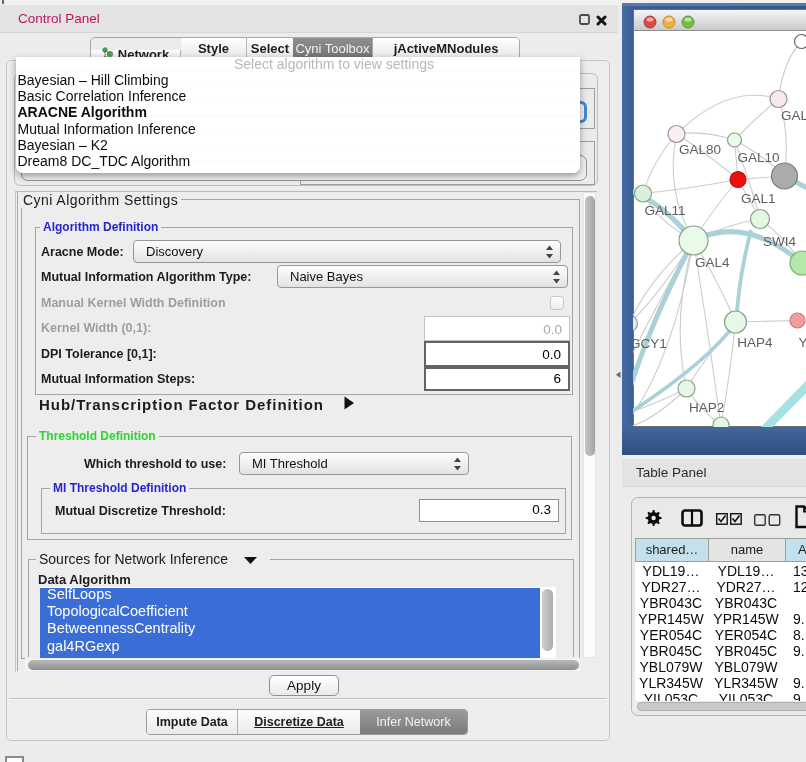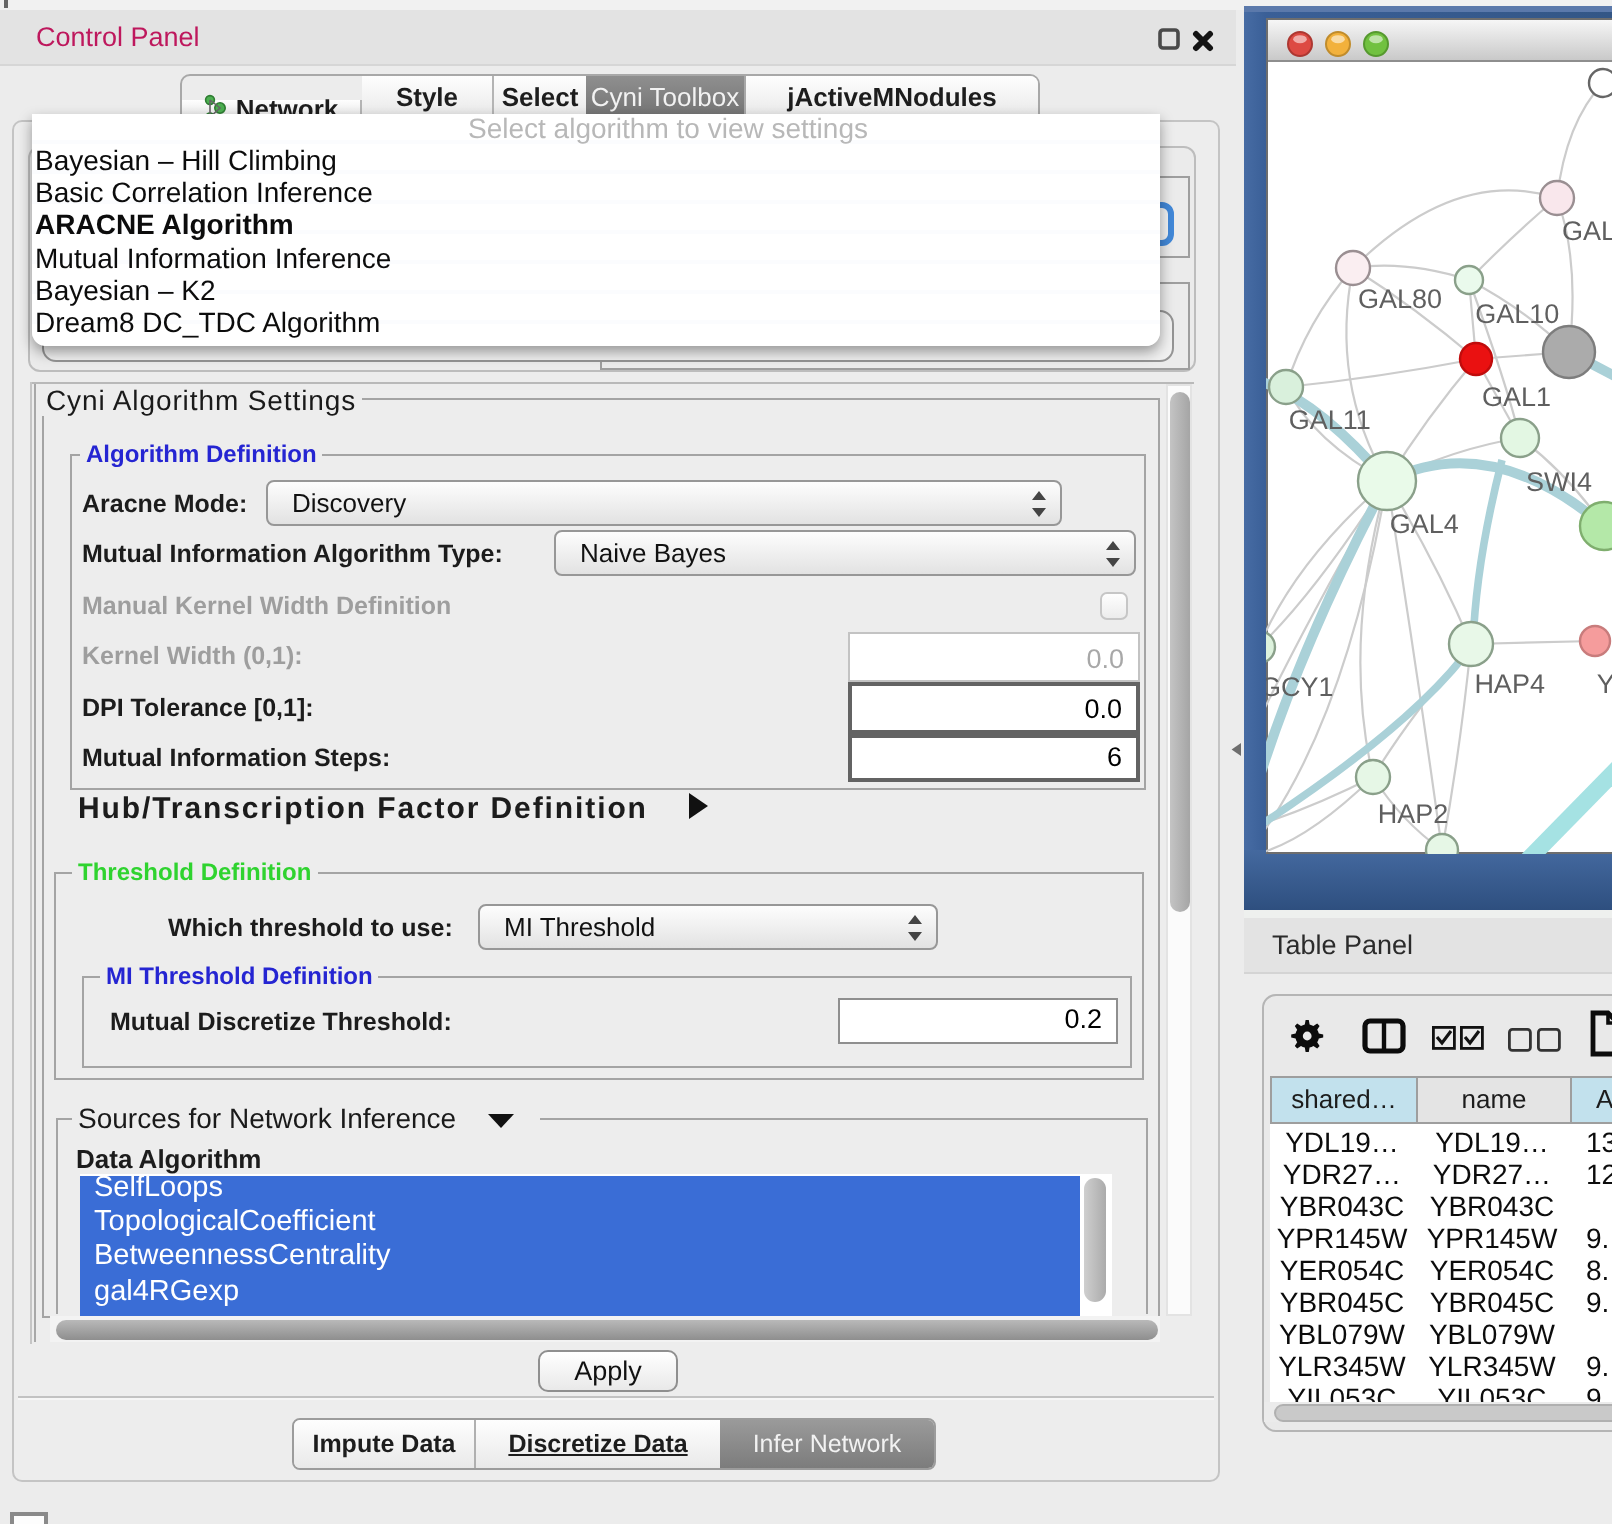--- a/index.html
+++ b/index.html
@@ -67,21 +67,21 @@
   <div class="abs" style="left:14.5px;top:191px;width:1px;height:481px;background:#c5c5c5;"></div>
   <div class="abs" style="left:17px;top:192px;width:1px;height:479px;background:#a8a8a8;"></div>
 
   <div class="group" style="left:21px;top:199px;width:557px;height:458px;"></div>
   <div class="abs" style="left:20px;top:192px;font-size:14px;letter-spacing:0.45px;color:#1a1a1a;background:#ededed;padding:0 3px;">Cyni Algorithm Settings</div>
 
   <div class="group" style="left:35px;top:227px;width:536px;height:166px;"></div>
   <div class="gtitle" style="left:40px;top:220px;color:#2525d2;">Algorithm Definition</div>
 
   <div class="lbl" style="left:41px;top:245px;">Aracne Mode:</div>
-  <div class="combo" style="left:133px;top:240px;width:398px;">Discovery
+  <div class="combo" style="left:133px;top:240px;width:428px;">Discovery
     <svg class="arr" viewBox="0 0 9 14">
         <path d="M4.5 0.5 L8 5 L1 5 Z M4.5 13.5 L8 9 L1 9 Z" fill="#444"></path>
       </svg></div>
 
   <div class="lbl" style="left:41px;top:270px;">Mutual Information Algorithm Type:</div>
   <div class="combo" style="left:277px;top:265px;width:291px;">Naive Bayes
     <svg class="arr" viewBox="0 0 9 14">
         <path d="M4.5 0.5 L8 5 L1 5 Z M4.5 13.5 L8 9 L1 9 Z" fill="#444"></path>
       </svg></div>
 
@@ -112,21 +112,21 @@
   <div class="lbl" style="left:84px;top:457px;">Which threshold to use:</div>
   <div class="combo" style="left:239px;top:452px;width:230px;">MI Threshold
     <svg class="arr" viewBox="0 0 9 14">
         <path d="M4.5 0.5 L8 5 L1 5 Z M4.5 13.5 L8 9 L1 9 Z" fill="#444"></path>
       </svg></div>
 
   <div class="group" style="left:41px;top:488px;width:523px;height:44px;"></div>
   <div class="gtitle" style="left:50px;top:481px;color:#2525d2;">MI Threshold Definition</div>
   <div class="lbl" style="left:55px;top:504px;">Mutual Discretize Threshold:</div>
   <div class="tfield" style="left:419px;top:499px;width:140px;height:23px;border:1.5px solid #8f8f8f;
-     color:#000;padding:0 7px 0 0;line-height:20px;">0.2</div>
+     color:#000;padding:0 7px 0 0;line-height:20px;">0.3</div>
 
   <div class="abs" style="left:28px;top:559px;width:546px;height:98px;border:1px solid #a4a4a4;border-bottom:none;box-sizing:border-box;"></div>
   <div class="abs" style="left:36px;top:551px;width:228px;height:16px;font-size:14px;color:#1a1a1a;background:#ededed;padding:0 3px;">Sources for Network Inference</div>
   <svg class="abs" style="left:243px;top:556px;z-index:3;" width="15" height="9">
     <path d="M1 1 L14 1 L7.5 8 Z" fill="#111"></path>
     </svg>
   <div class="lbl" style="left:38px;top:572px;font-size:13px;">Data Algorithm</div>
 
   <div class="abs" style="left:40px;top:587px;width:516px;height:71px;background:#fff;"></div>
   <div class="abs" style="left:40px;top:587.5px;width:500px;height:70px;background:#3a6dd6;"></div>

